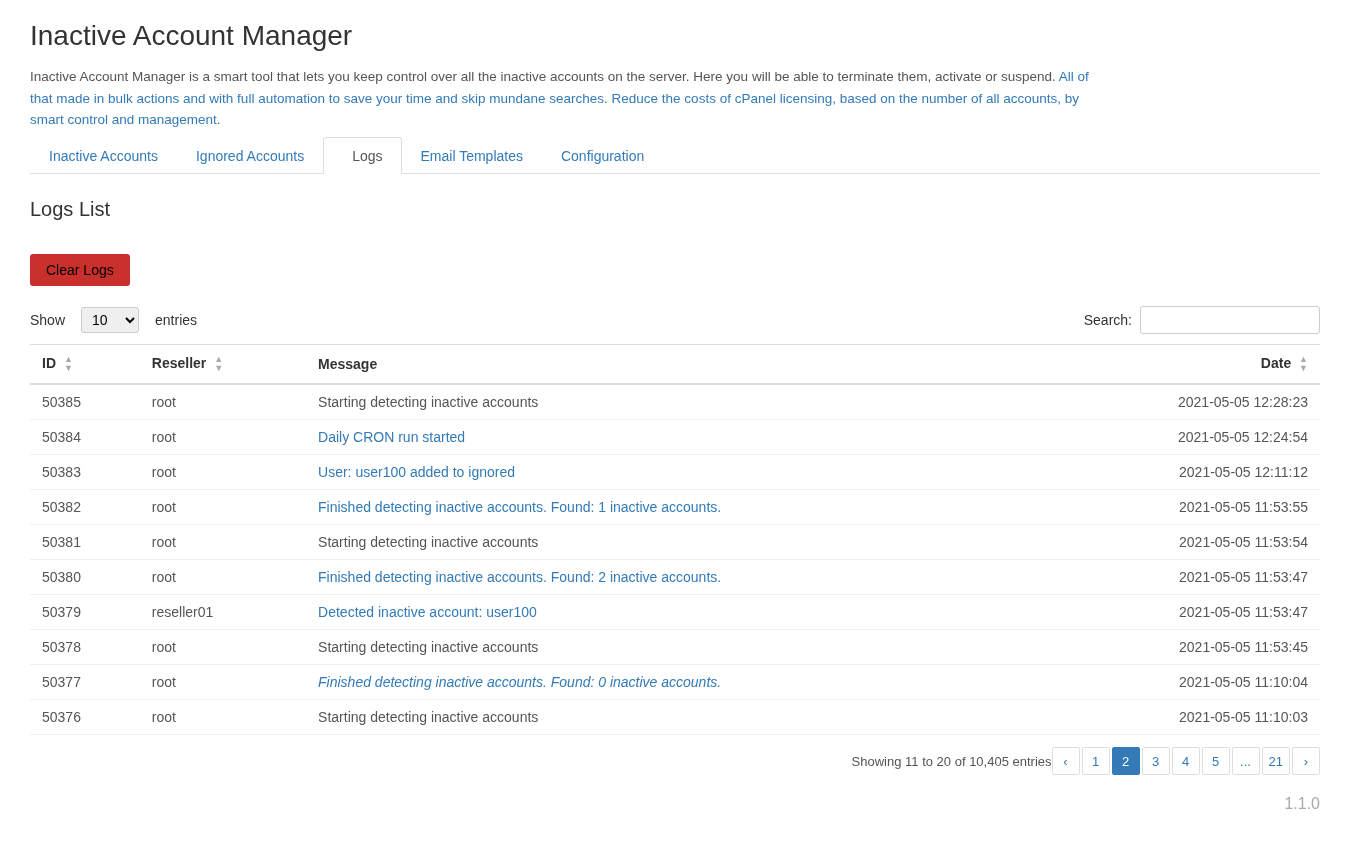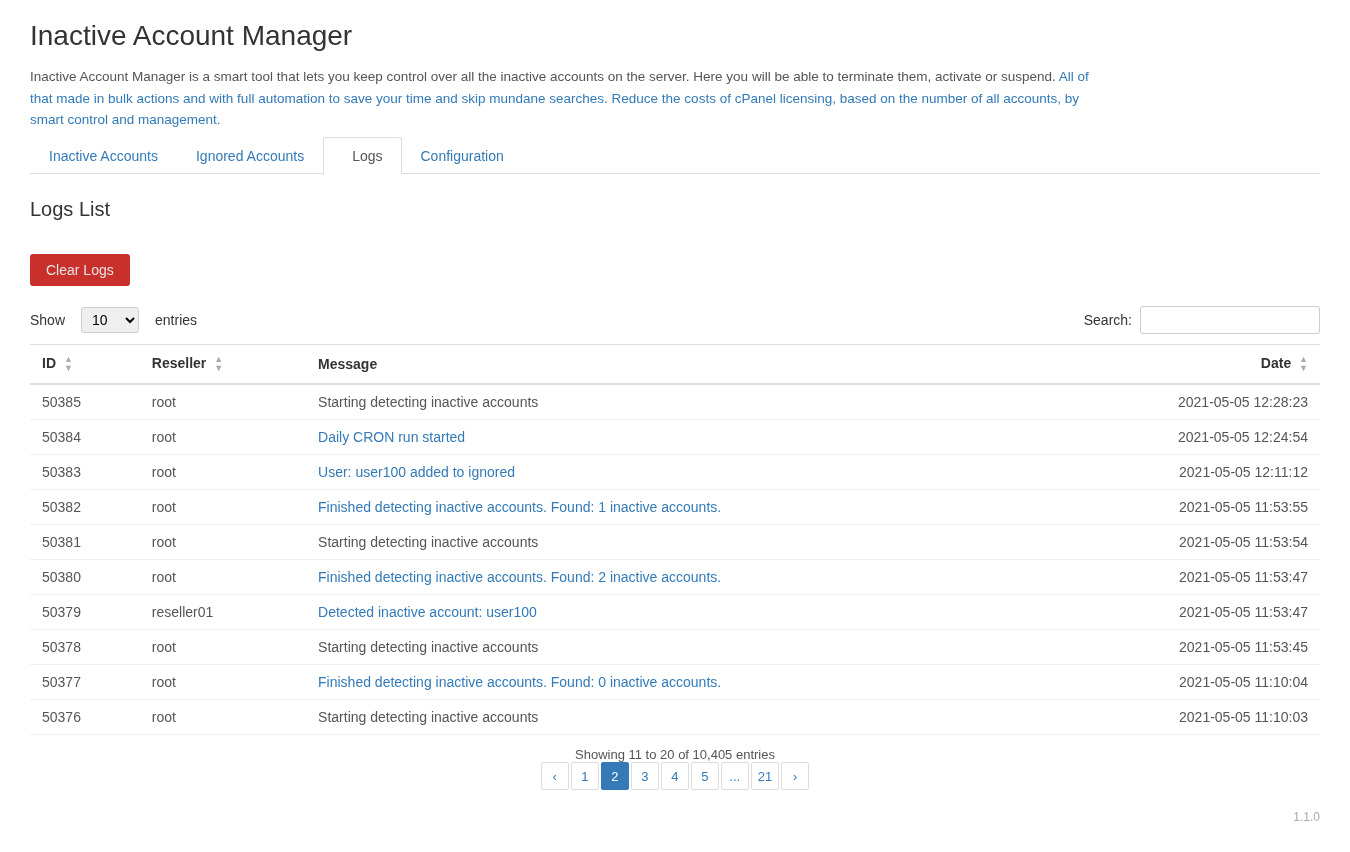--- a/index.html
+++ b/index.html
@@ -4,40 +4,40 @@
   <style>
     * { box-sizing: border-box; margin: 0; padding: 0; }
     body { font-family: Arial, sans-serif; font-size: 14px; color: #333; background: #fff; padding: 20px 30px; }
     h1 { font-size: 28px; font-weight: normal; color: #333; margin-bottom: 14px; }
     .description { font-size: 13.5px; color: #555; line-height: 1.6; max-width: 1080px; margin-bottom: 6px; }
     .description a, .description span.blue { color: #337ab7; }
     .tabs { display: flex; border-bottom: 1px solid #ddd; margin-bottom: 24px; }
     .tab { padding: 10px 18px; cursor: pointer; font-size: 14px; color: #337ab7; text-decoration: none; border: 1px solid transparent; border-bottom: none; margin-bottom: -1px; background: none; }
     .tab.active { color: #555; border-color: #ddd; border-bottom-color: #fff; background: #fff; border-radius: 3px 3px 0 0; padding-left: 28px; }
     h2 { font-size: 20px; font-weight: normal; color: #333; margin-bottom: 33px; }
-    .clear-btn { background: #c9302c; color: #e5e5e5; border: none; padding: 8px 16px; font-size: 14px; cursor: pointer; border-radius: 3px; margin-bottom: 20px; }
+    .clear-btn { background: #c9302c; color: #000000; border: none; padding: 8px 16px; font-size: 14px; cursor: pointer; border-radius: 3px; margin-bottom: 20px; }
     .table-controls { display: flex; justify-content: space-between; align-items: center; margin-bottom: 10px; }
     .show-entries { display: flex; align-items: center; gap: 16px; font-size: 14px; }
     .show-entries select { padding: 3px 6px; border: 1px solid #ccc; border-radius: 3px; font-size: 14px; }
     .search-box { display: flex; align-items: center; gap: 8px; font-size: 14px; }
     .search-box input { padding: 5px 8px; border: 1px solid #ccc; border-radius: 3px; font-size: 14px; width: 180px; }
     table { width: 100%; border-collapse: collapse; font-size: 14px; }
     thead tr { border-top: 1px solid #ddd; border-bottom: 2px solid #ddd; }
     thead th { padding: 10px 12px; text-align: left; font-weight: bold; color: #333; white-space: nowrap; cursor: pointer; user-select: none; }
     thead th .sort-icons { display: inline-flex; flex-direction: column; margin-left: 4px; font-size: 9px; color: #aaa; vertical-align: middle; line-height: 1; }
     tbody tr { border-bottom: 1px solid #f0f0f0; }
     tbody td { padding: 9px 12px; color: #555; }
     tbody td.id-col { color: #555; }
     tbody td.msg-col a, tbody td.msg-col span.link { color: #337ab7; }
     tbody td.date-col { text-align: right; color: #555; white-space: nowrap; }
-    .table-footer { display: flex; justify-content: flex-start; align-items: center; margin-top: 12px; font-size: 13px; color: #555; flex-direction: column; }
+    .table-footer { display: flex; justify-content: flex-end; align-items: center; margin-top: 12px; font-size: 13px; color: #555; }
     .pagination { display: flex; align-items: center; gap: 2px; }
     .page-btn { display: inline-flex; align-items: center; justify-content: center; min-width: 28px; height: 28px; padding: 0 6px; border: 1px solid #ddd; background: #fff; color: #337ab7; cursor: pointer; font-size: 13px; border-radius: 2px; }
     .page-btn.active { background: #337ab7; color: #fff; border-color: #337ab7; }
-    .version { text-align: right; font-size: 12px; color: #aaa; margin-top: 20px; }
+    .version { text-align: right; font-size: 16px; color: #aaa; margin-top: 20px; }
   </style>
 </head>
 <body>
 
 
 
 
 <h1>Inactive Account Manager</h1>
 
 
@@ -45,20 +45,21 @@
   Inactive Account Manager is a smart tool that lets you keep control over all the inactive accounts on the server. Here you will be able
   to terminate them, activate or suspend. <span class="blue">All of that made in bulk actions and with full automation to save your time and skip mundane
   searches. Reduce the costs of cPanel licensing, based on the number of all accounts, by smart control and management.</span>
 </p>
 
 
 <div class="tabs">
   <a class="tab">Inactive Accounts</a>
   <a class="tab">Ignored Accounts</a>
   <a class="tab active">Logs</a>
+  <a class="tab">Email Templates</a>
   <a class="tab">Configuration</a>
 </div>
 
 
 <h2>Logs List</h2>
 
 
 <button class="clear-btn">Clear Logs</button>
 
 
@@ -149,21 +150,21 @@
       </tr>
       <tr>
         <td class="id-col">50378</td>
         <td>root</td>
         <td class="msg-col">Starting detecting inactive accounts</td>
         <td class="date-col">2021-05-05 11:53:45</td>
       </tr>
       <tr>
         <td class="id-col">50377</td>
         <td>root</td>
-        <td class="msg-col"><span class="link" style="color: rgb(51, 122, 183);">Finished detecting inactive accounts. Found: 0 inactive accounts.</span></td>
+        <td class="msg-col"><span class="link" style="color: rgb(51, 122, 183); font-style: italic;">Finished detecting inactive accounts. Found: 0 inactive accounts.</span></td>
         <td class="date-col">2021-05-05 11:10:04</td>
       </tr>
       <tr>
         <td class="id-col">50376</td>
         <td>root</td>
         <td class="msg-col">Starting detecting inactive accounts</td>
         <td class="date-col">2021-05-05 11:10:03</td>
       </tr>
     </tbody>
 </table>

